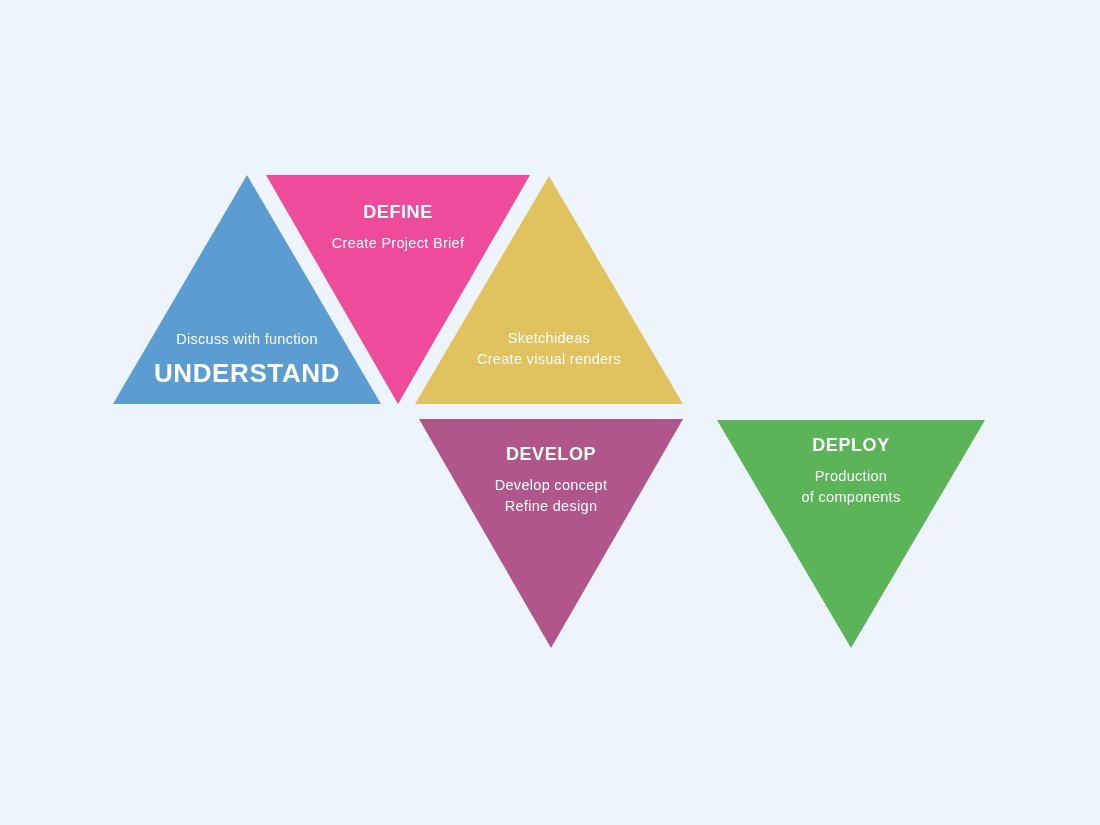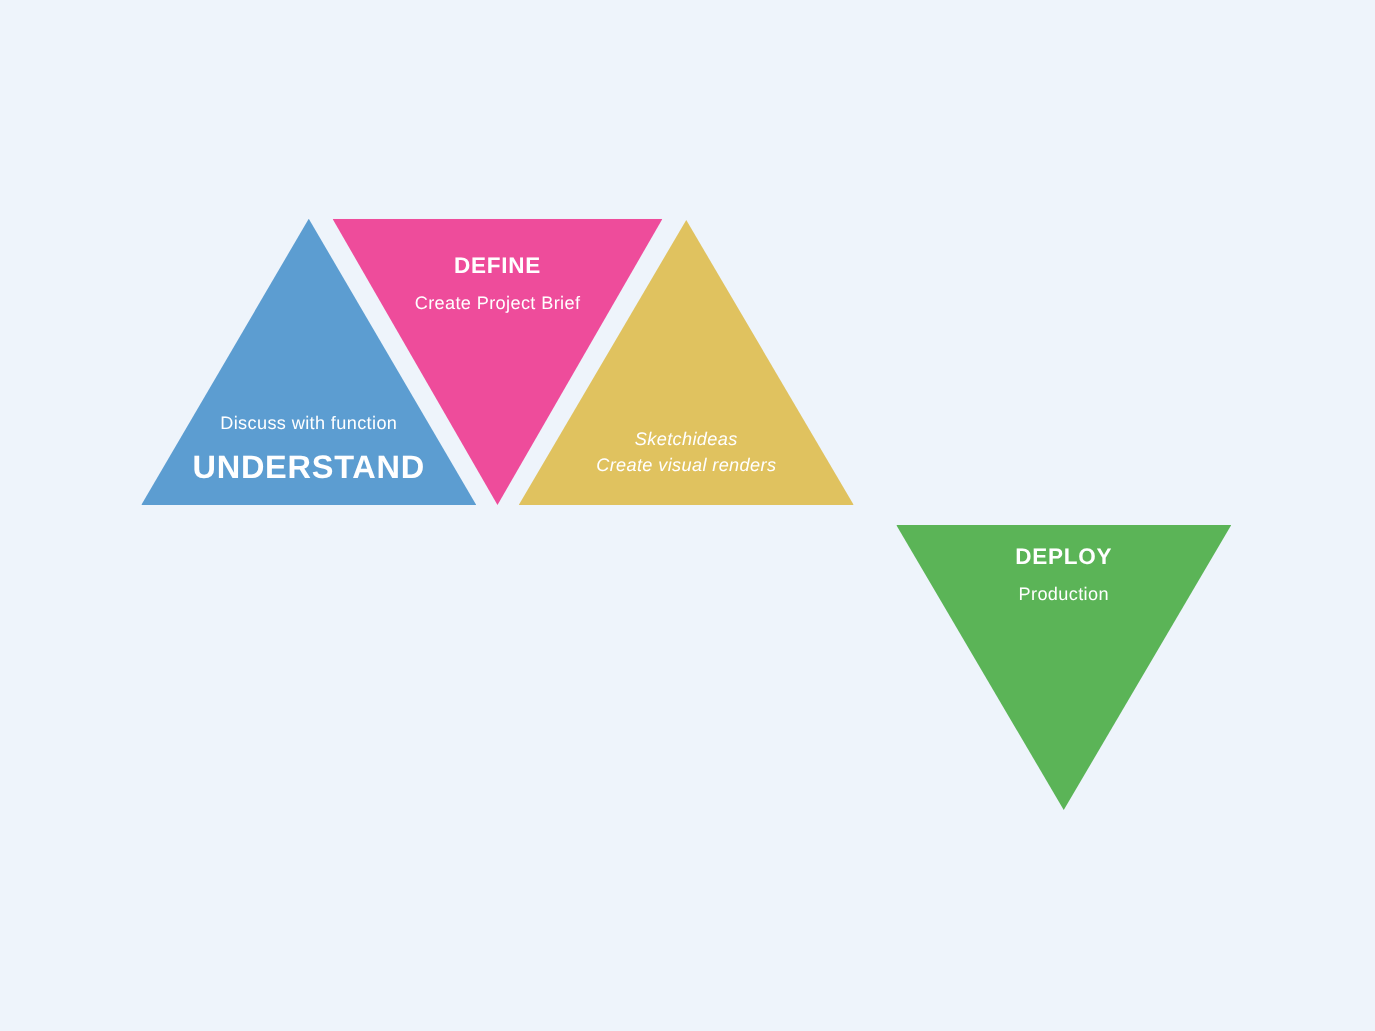--- a/index.html
+++ b/index.html
@@ -55,32 +55,42 @@
   <div class="tri down" style="left: 266px; top: 175px; width: 264px; height: 229px; background: rgb(238, 76, 155);">
     <div class="content" style="top:24px;">
       <div class="stage-title">DEFINE</div>
       <div class="lines">
         <div class="line">Create  Project Brief</div>
       </div>
     </div>
   </div>
 
   <div class="tri up" style="left: 415px; top: 176px; width: 268px; height: 228px; background: rgb(224, 194, 95);">
-    <div class="content" style="bottom:20px;font-style:italic;">
+    <div class="content" style="bottom:34px;">
       <div class="lines">
         <div class="line">Sketchideas</div>
         <div class="line">Create visual renders</div>
       </div>
     </div>
   </div>
 
+  <div class="tri down" style="left: 419px; top: 419px; width: 264px; height: 229px; background: rgb(176, 86, 138);">
+    <div class="content" style="top:22px;">
+      <div class="stage-title">DEVELOP</div>
+      <div class="lines">
+        <div class="line">Develop concept</div>
+        <div class="line">Refine design</div>
+      </div>
+    </div>
+  </div>
 
 
   <div class="tri down" style="left: 717px; top: 420px; width: 268px; height: 228px; background: rgb(91, 180, 87);">
     <div class="content" style="top:12px;">
       <div class="stage-title">DEPLOY</div>
       <div class="lines">
         <div class="line">Production</div>
+        <div class="line">of components</div>
       </div>
     </div>
   </div>
 
 </div>
 
 </body></html>

